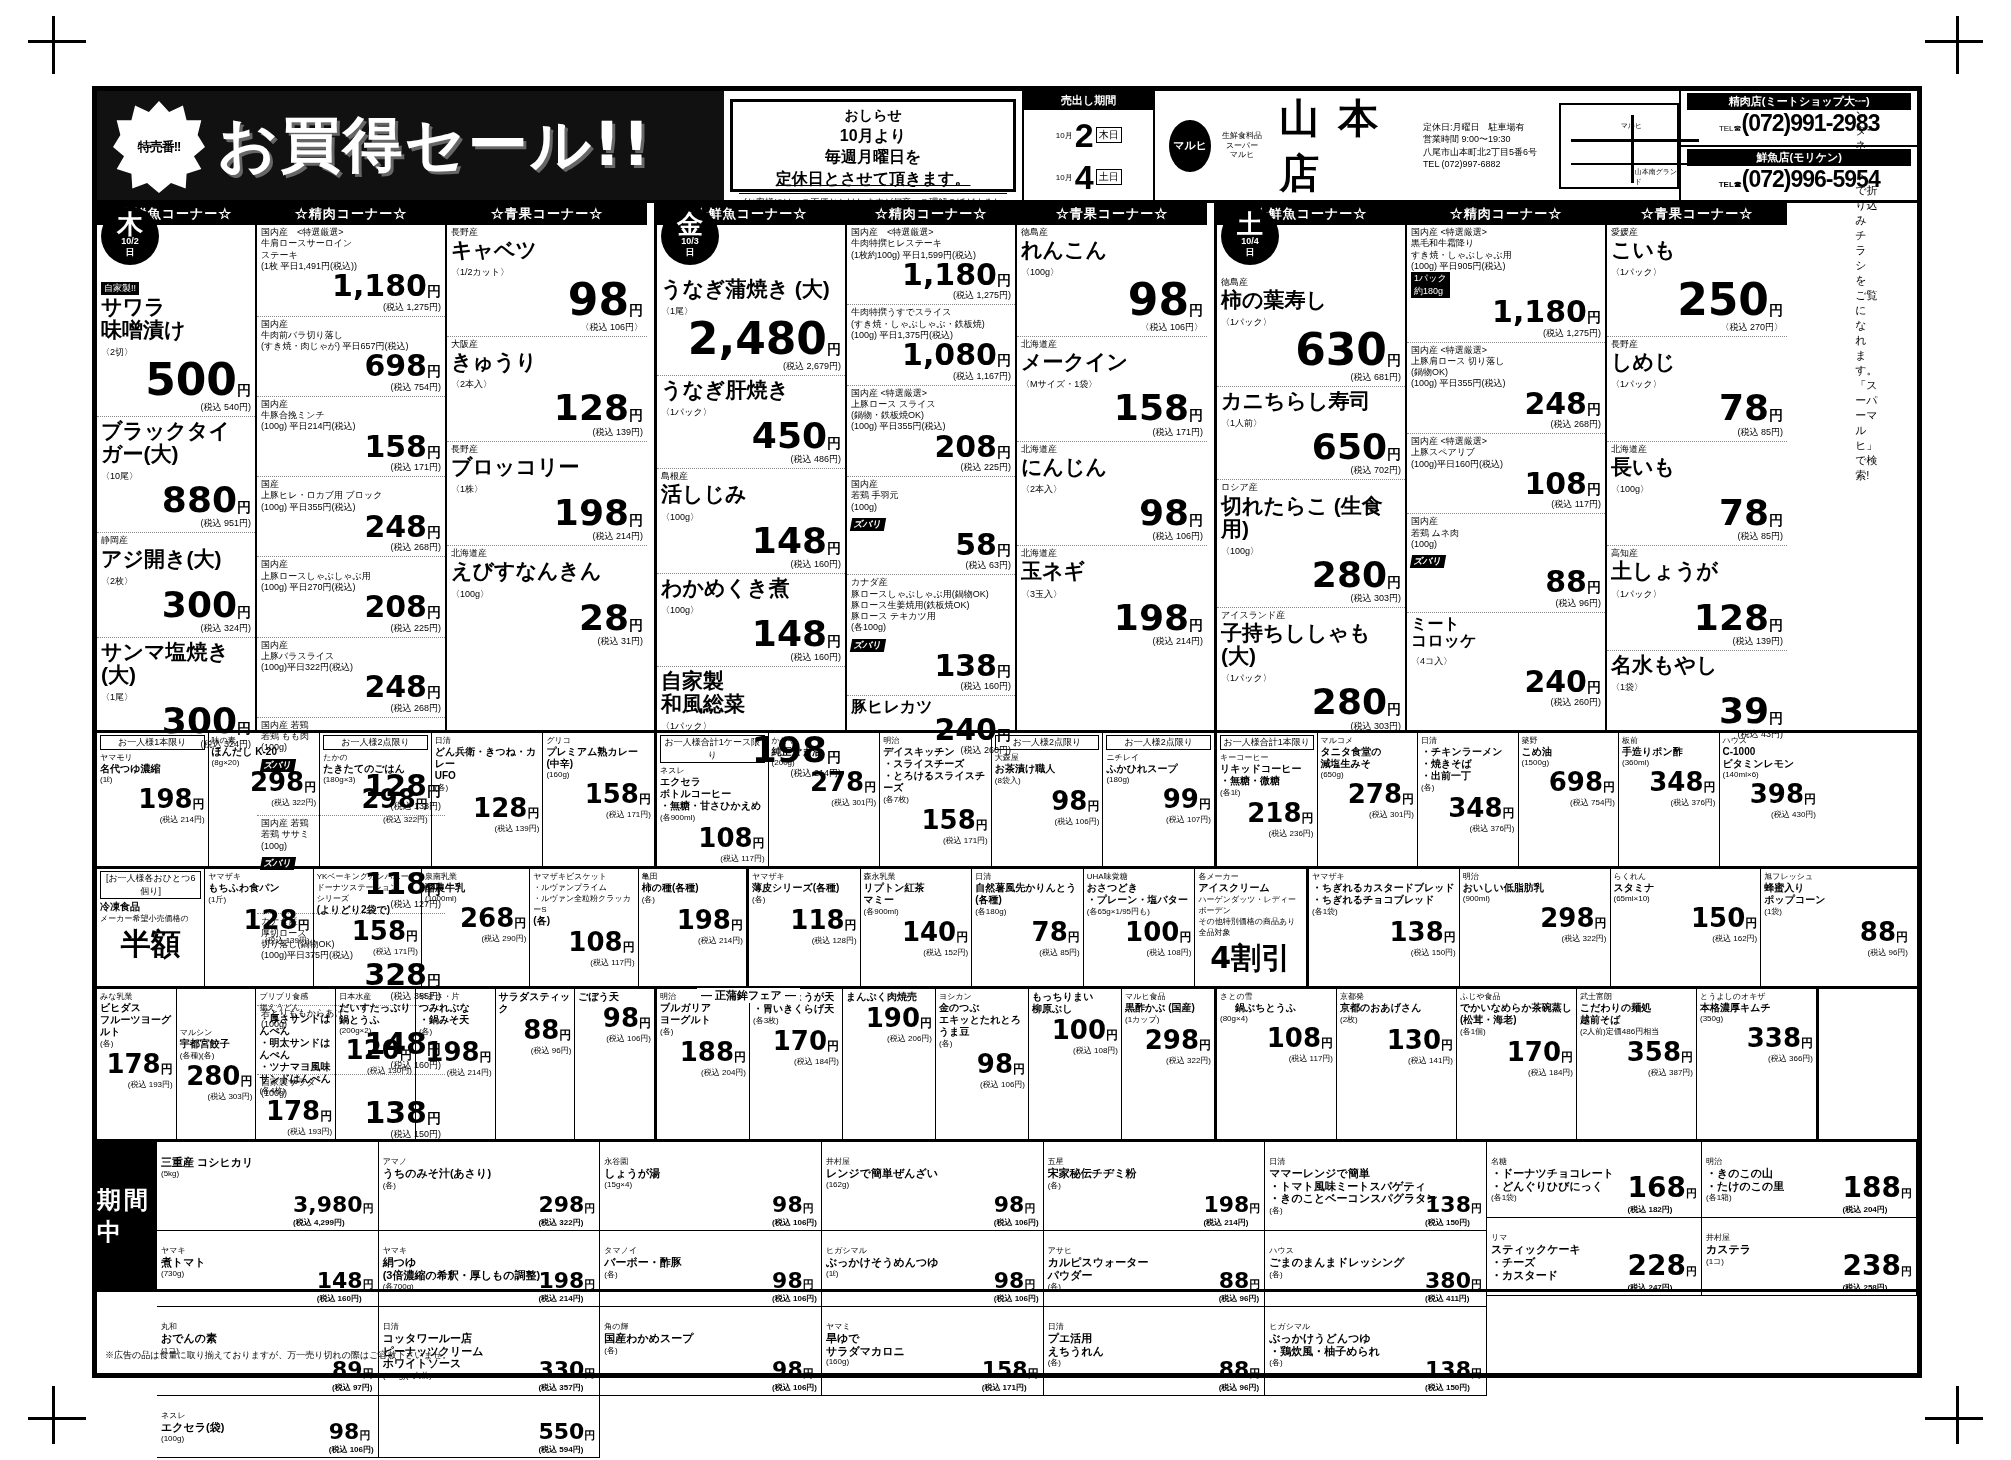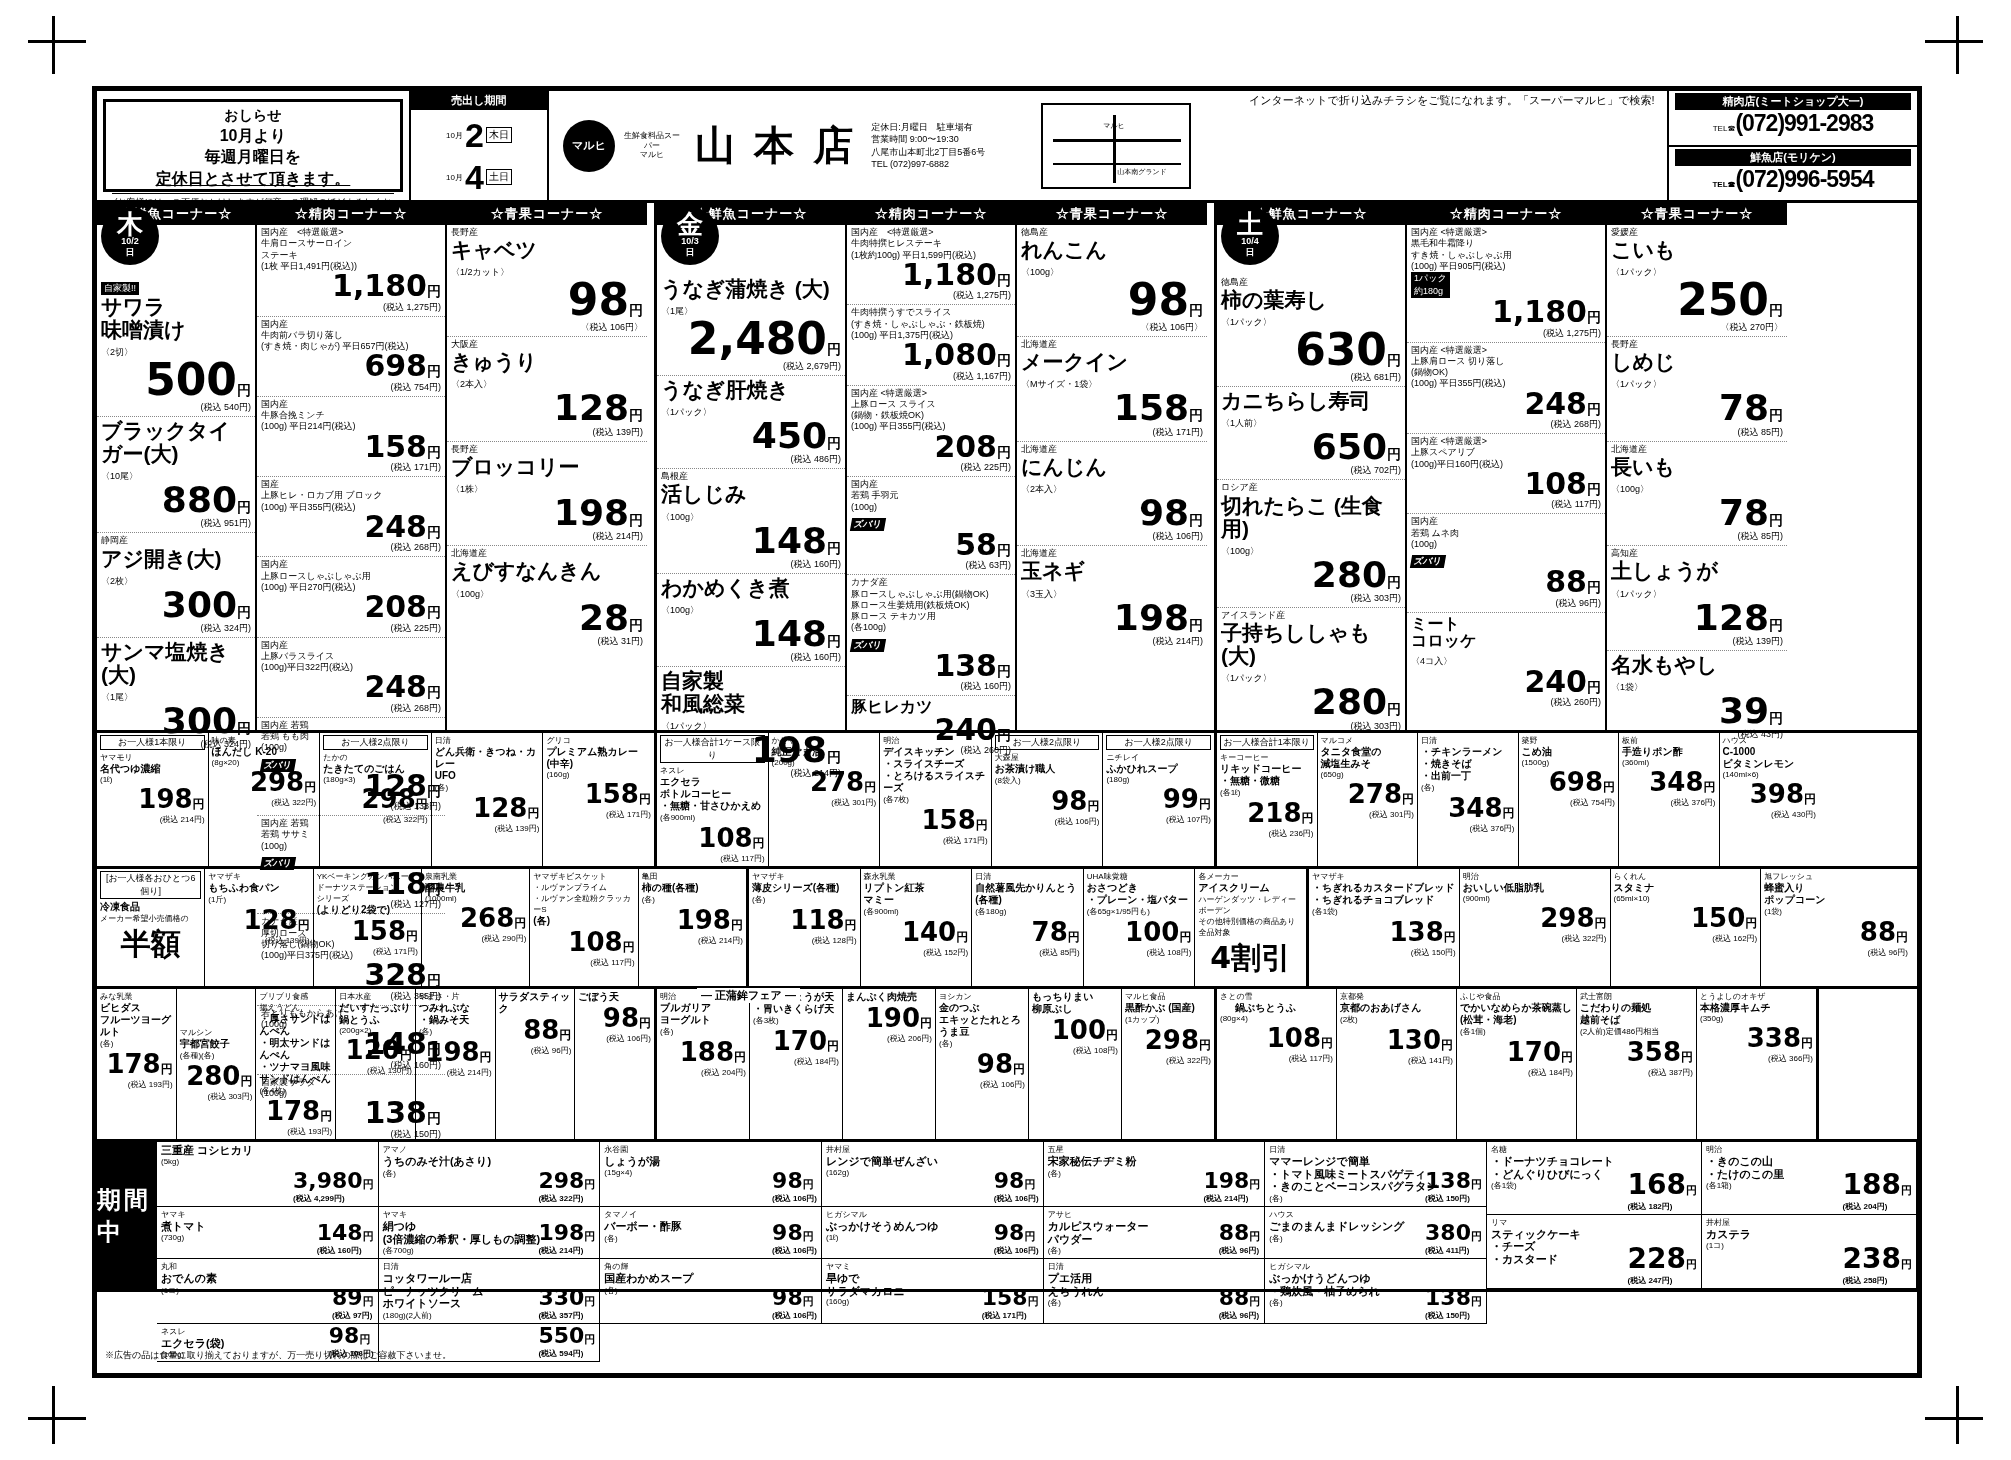--- a/index.html
+++ b/index.html
@@ -130,21 +130,21 @@
   .pprice .en { font-size:12px; }
   .ptax { font-size:8px; text-align:right; }
 
   
   .chu { display:flex; height:150px; border-bottom:3px solid #000; }
   .chu-label {
     width:60px; background:#000; color:#fff; display:flex; flex-direction:column;
     align-items:center; justify-content:center; font-size:24px; font-weight:bold; letter-spacing:3px;
   }
   .chu-grid { flex:1; display:grid; grid-template-columns:repeat(6,1fr); grid-template-rows:1fr 1fr; }
-  .chu-cell { border-right:1px solid #000; border-bottom:1px solid #000; padding:2px 4px; position:relative; }
+  .chu-cell { border-right:1px solid #000; border-bottom:1px solid #000; padding:14px 4px; position:relative; }
   .chu-cell .cb { font-size:8px;}
   .chu-cell .cn { font-size:11px; font-weight:bold; line-height:1.15;}
   .chu-cell .cp { position:absolute; right:4px; bottom:2px; font-weight:bold; }
   .chu-cell .cp .v { font-size:22px; font-family:"DejaVu Sans", sans-serif;}
   .chu-cell .cp .en { font-size:11px; }
   .chu-right { width:430px; display:grid; grid-template-columns:repeat(2,1fr); }
   .footnote { position:absolute; left:8px; bottom:11px; font-size:9px; }
 
   .sml { font-size:8px; }
   .b { font-weight:bold; }
@@ -159,20 +159,24 @@
   <div class="cm h" style="right:28px;top:40px;"></div>
   <div class="cm v" style="right:52px;top:16px;"></div>
   <div class="cm h" style="left:28px;bottom:40px;"></div>
   <div class="cm v" style="left:52px;bottom:16px;"></div>
   <div class="cm h" style="right:28px;bottom:40px;"></div>
   <div class="cm v" style="right:52px;bottom:16px;"></div>
 
   <div class="sheet">
 
     <div class="hdr">
+      <div class="hdr-title">
+        <div class="burst">特売番!!</div>
+        <h1>お買得セール!!</h1>
+      </div>
 
       <div class="notice">
         <div class="n1">おしらせ</div>
         <div class="n2">10月より</div>
         <div class="n2">毎週月曜日を</div>
         <div class="n3">定休日とさせて頂きます。</div>
         <div class="n4">(お客様には、ご不便おかけしますが何卒、ご理解のほどよろしくお願い致します。)</div>
       </div>
 
       <div class="period">

